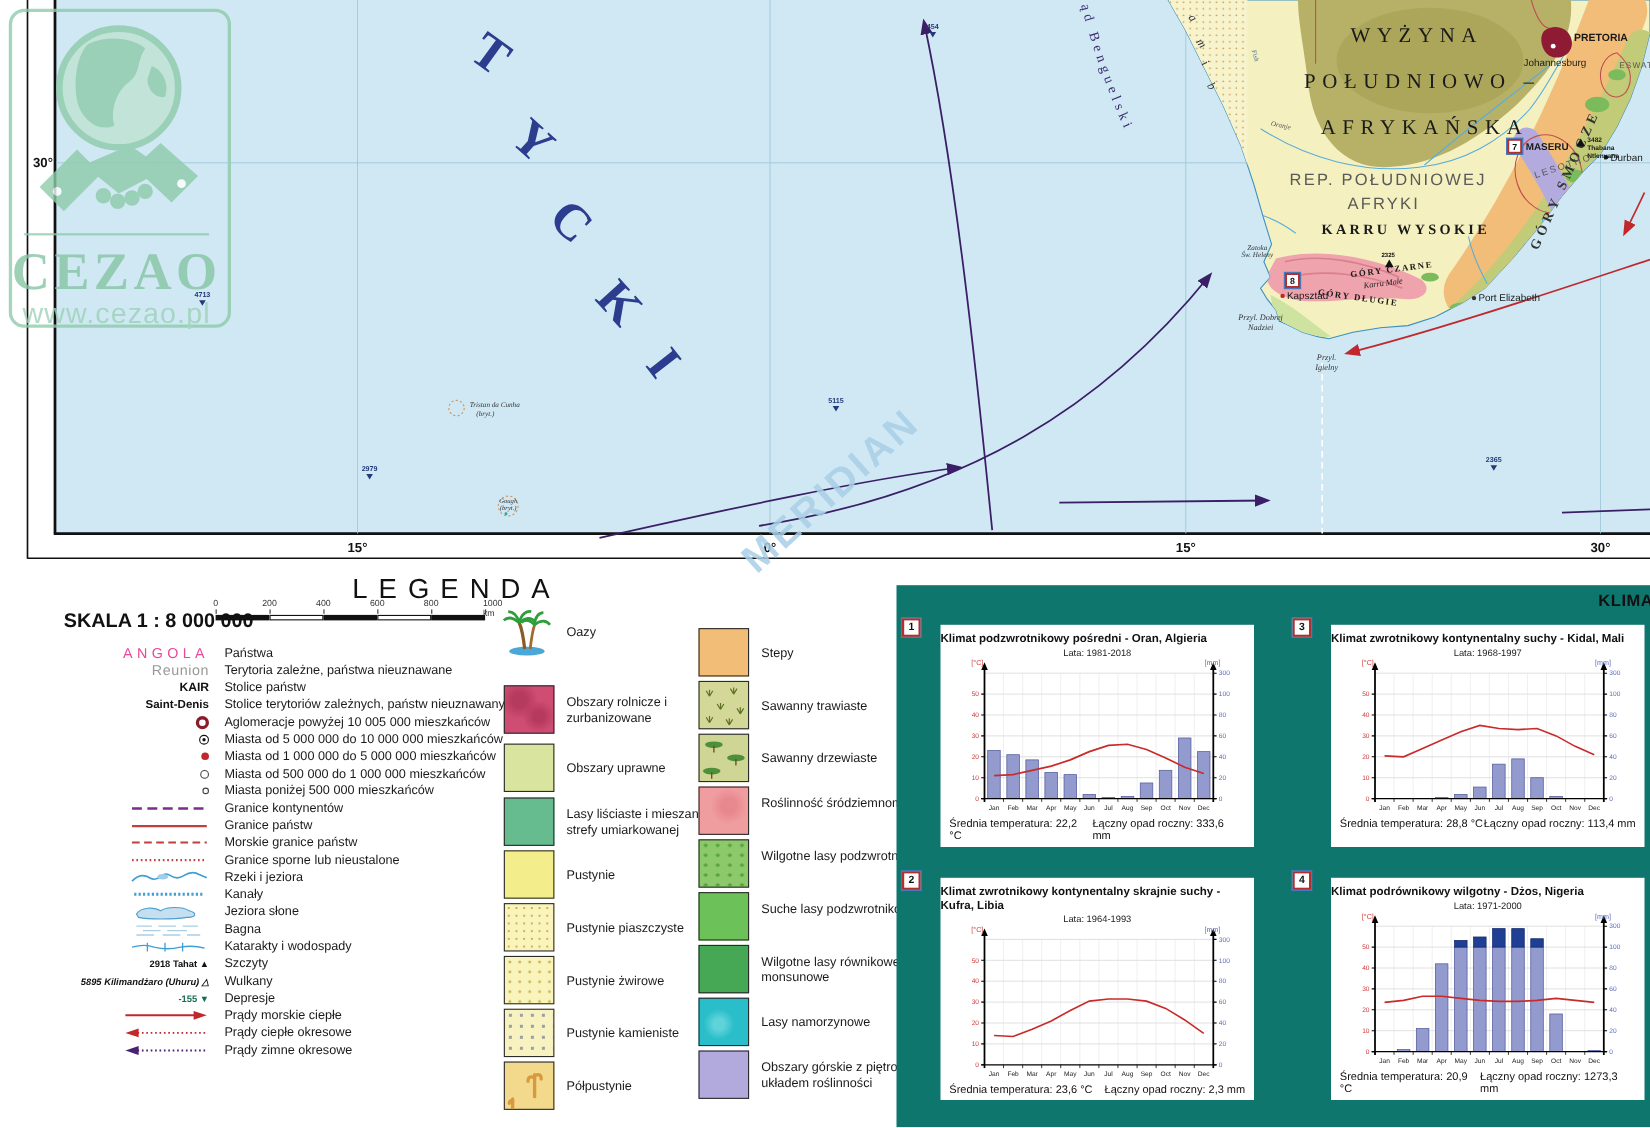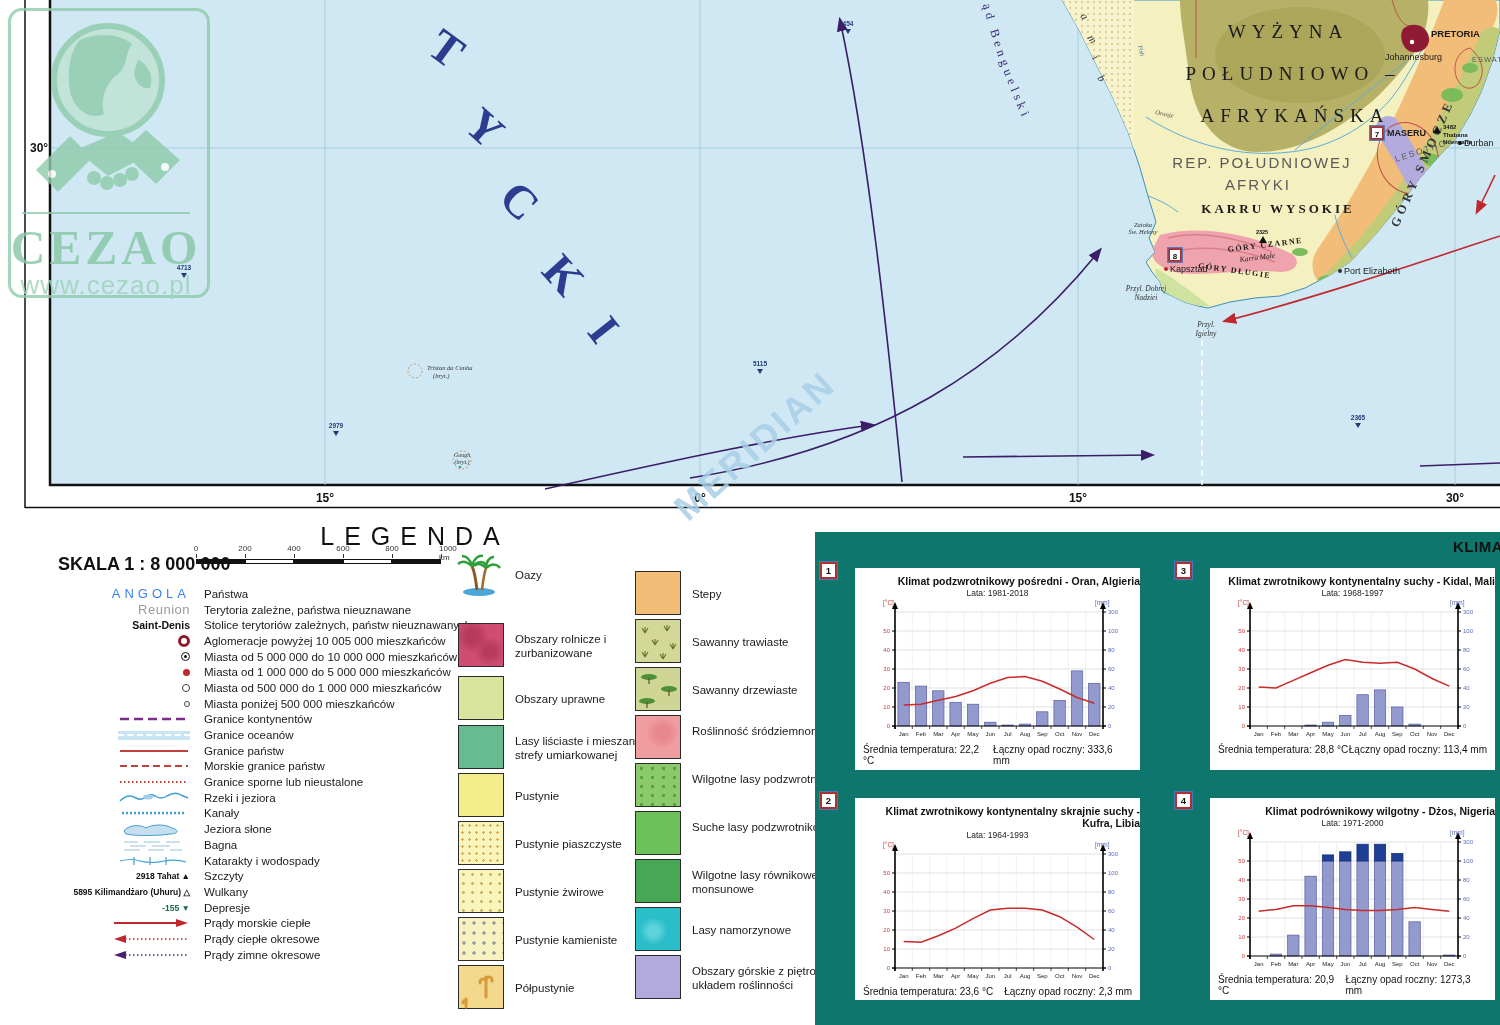--- a/index.html
+++ b/index.html
@@ -25,34 +25,34 @@
   #scale-bar .tick{position:absolute;top:10px;width:1px;height:4px;background:#333;}
   #scale-bar .bar{position:absolute;left:0;top:15px;height:5px;display:flex;}
   #scale-bar .bar i{width:49px;height:5px;box-sizing:border-box;}
   #scale-bar .bar i.b{background:#111;}
   #scale-bar .bar i.w{background:#fff;border:1px solid #111;}
 
   #symbol-list{position:absolute;left:60px;top:76px;width:395px;}
   .lrow{display:flex;align-items:center;height:15.7px;}
   .lrow .sym{width:130px;display:flex;justify-content:flex-end;align-items:center;padding-right:14px;flex:none;}
   .lrow .lab{font-size:11.5px;color:#1a1a1a;white-space:nowrap;}
-  .st-country{font-size:13px;letter-spacing:4px;color:#3b82f6;}
+  .st-country{font-size:13px;letter-spacing:4px;color:#ec4899;}
   .st-terr{font-size:13px;letter-spacing:.5px;color:#999;}
   .st-cap{font-size:11px;font-weight:bold;color:#111;}
   .st-cap2{font-size:10.5px;font-weight:bold;color:#111;}
   .c-agg{width:6px;height:6px;border:3px solid #8b1a2a;background:#fff;border-radius:50%;}
   .c-5m{width:7px;height:7px;border:1.8px solid #111;background:#fff;border-radius:50%;display:flex;align-items:center;justify-content:center;}
   .c-5m i{width:3px;height:3px;background:#111;border-radius:50%;}
   .c-1m{width:7px;height:7px;background:#c0282d;border-radius:50%;}
   .c-500k{width:6px;height:6px;border:1.3px solid #444;background:#fff;border-radius:50%;}
   .c-u500{width:4px;height:4px;border:1px solid #444;background:#fff;border-radius:50%;}
   .band-ocean{width:72px;height:9px;background:#c9e4f2;display:flex;align-items:center;}
   .band-ocean i{width:100%;border-top:2px dashed #fff;}
   .st-peak{font-size:8.5px;font-weight:bold;color:#111;white-space:nowrap;}
-  .st-volc{font-size:8.5px;font-weight:bold;color:#111;white-space:nowrap;}
+  .st-volc{font-size:8.5px;font-weight:bold;font-style:italic;color:#111;white-space:nowrap;}
   .st-depr{font-size:8.5px;font-weight:bold;color:#176e4e;white-space:nowrap;}
   .st-depth{font-size:8.5px;font-weight:bold;color:#2a4db0;white-space:nowrap;}
   .swatch{position:absolute;width:46px;height:44px;border:1.5px solid #2b2b2b;box-sizing:border-box;}
   .veg-label{position:absolute;font-size:11.5px;color:#1a1a1a;line-height:1.25;}
   .sw-oazy{border:none;}
   .sw-rolnicze{background:#cf4d72;background-image:radial-gradient(circle at 30% 30%,#b63a5e 15%,transparent 40%),radial-gradient(circle at 70% 65%,#b63a5e 12%,transparent 36%);}
   .sw-uprawne{background:#d9e49e;}
   .sw-lasy-lisc{background:#66bb8f;}
   .sw-pustynie{background:#f3ee8b;}
   .sw-piaszczyste{background:#f8f4bb;background-image:radial-gradient(#d9a94e 1px,transparent 1.3px);background-size:7px 7px;}
@@ -67,21 +67,21 @@
   .sw-suche{background:#6cc258;}
   .sw-rownikowe{background:#46a854;}
   .sw-namorzyn{background:#29bec9;background-image:radial-gradient(circle at 40% 55%,#5fd3da 14%,transparent 40%);}
   .sw-gorskie{background:#b2a9dc;}
 
   
   #climate{position:absolute;left:815px;top:532px;width:685px;height:493px;background:#0f766e;z-index:2;}
   #climate-header{position:absolute;top:6px;right:-3px;font-size:15px;font-weight:bold;color:#111;letter-spacing:.5px;}
   .card{position:absolute;width:285px;height:202px;background:#fff;}
   .badge{position:absolute;width:13px;height:13px;background:#fff;border:2.5px solid #b03030;outline:1.5px solid #4a78b8;display:flex;align-items:center;justify-content:center;font-size:9.5px;font-weight:bold;color:#111;z-index:3;}
-  .card .ctitle{margin-top:7px;text-align:right;font-size:10.5px;font-weight:bold;color:#111;}
+  .card .ctitle{margin-top:7px;text-align:left;font-size:10.5px;font-weight:bold;color:#111;}
   .card .cyears{text-align:center;font-size:8.5px;color:#222;margin-top:1px;}
   .card .climo-chart{margin:0 auto;width:265px;height:150px;}
   .card .cfoot{display:flex;justify-content:space-between;padding:0 8px;font-size:10px;color:#111;margin-top:-4px;}
 </style>
 </head>
 <body>
 
 <div id="page">
 
   <div id="map-section">
@@ -333,20 +333,26 @@
           <span class="lab">Państwa</span>
         </div>
       <div class="lrow">
           <span class="sym">
             <span class="st-terr">Reunion</span>
           </span>
           <span class="lab">Terytoria zależne, państwa nieuznawane</span>
         </div>
       <div class="lrow">
           <span class="sym">
+            <span class="st-cap">KAIR</span>
+          </span>
+          <span class="lab">Stolice państw</span>
+        </div>
+      <div class="lrow">
+          <span class="sym">
             <span class="st-cap2">Saint-Denis</span>
           </span>
           <span class="lab">Stolice terytoriów zależnych, państw nieuznawanych</span>
         </div>
       <div class="lrow">
           <span class="sym">
             <span class="c-agg"></span>
           </span>
           <span class="lab">Aglomeracje powyżej 10 005 000 mieszkańców</span>
         </div>
@@ -376,28 +382,20 @@
           </span>
           <span class="lab">Miasta poniżej 500 000 mieszkańców</span>
         </div>
       <div class="lrow">
           <span class="sym">
             <svg width="72" height="10">
               <line x1="2" y1="5" x2="70" y2="5" stroke="#7b2d8b" stroke-width="2.4" stroke-dasharray="9 5"></line>
             </svg>
           </span>
           <span class="lab">Granice kontynentów</span>
-        </div>
-      <div class="lrow">
-          <span class="sym">
-            <span class="band-ocean">
-              <i></i>
-            </span>
-          </span>
-          <span class="lab">Granice oceanów</span>
         </div>
       <div class="lrow">
           <span class="sym">
             <svg width="72" height="10">
               <line x1="2" y1="5" x2="70" y2="5" stroke="#c2403c" stroke-width="2"></line>
             </svg>
           </span>
           <span class="lab">Granice państw</span>
         </div>
       <div class="lrow">

